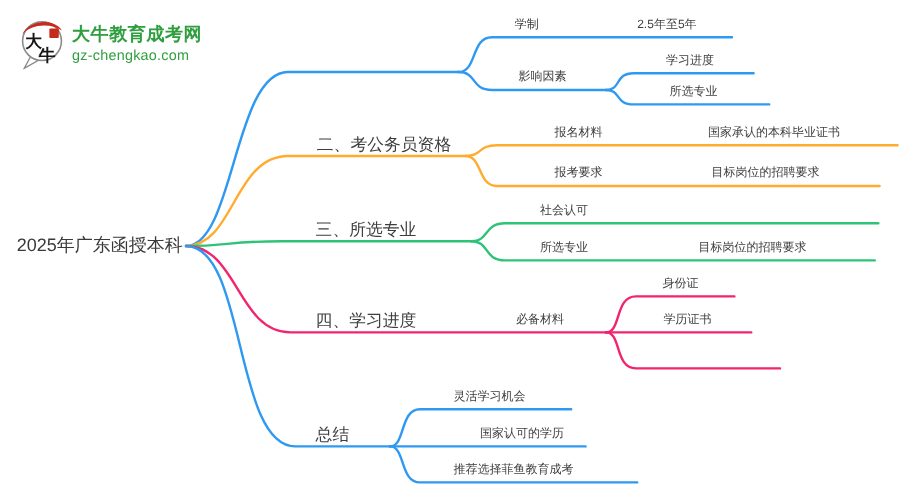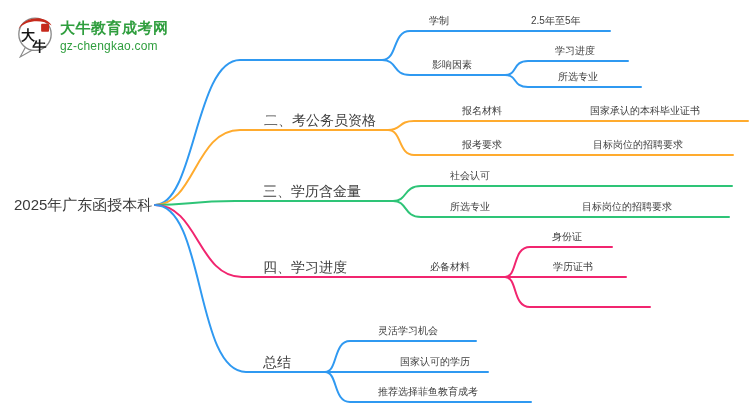--- a/index.html
+++ b/index.html
@@ -76,21 +76,21 @@
   <div class="node lv2" style="left:432px;top:57px">影响因素</div>
   <div class="node lv2" style="left:555px;top:43px">学习进度</div>
   <div class="node lv2" style="left:558px;top:69px">所选专业</div>
 
   <div class="node lv1" style="left:264px;top:112px">二、考公务员资格</div>
   <div class="node lv2" style="left:462px;top:103px">报名材料</div>
   <div class="node lv2" style="left:590px;top:103px">国家承认的本科毕业证书</div>
   <div class="node lv2" style="left:462px;top:137px">报考要求</div>
   <div class="node lv2" style="left:593px;top:137px">目标岗位的招聘要求</div>
 
-  <div class="node lv1" style="left:263px;top:183px">三、学历含金量</div>
+  <div class="node lv1" style="left:263px;top:183px">三、所选专业</div>
   <div class="node lv2" style="left:450px;top:168px">社会认可</div>
   <div class="node lv2" style="left:450px;top:199px">所选专业</div>
   <div class="node lv2" style="left:582px;top:199px">目标岗位的招聘要求</div>
 
   <div class="node lv1" style="left:263px;top:259px">四、学习进度</div>
   <div class="node lv2" style="left:430px;top:259px">必备材料</div>
   <div class="node lv2" style="left:552px;top:229px">身份证</div>
   <div class="node lv2" style="left:553px;top:259px">学历证书</div>
 
   <div class="node lv1" style="left:263px;top:354px">总结</div>

